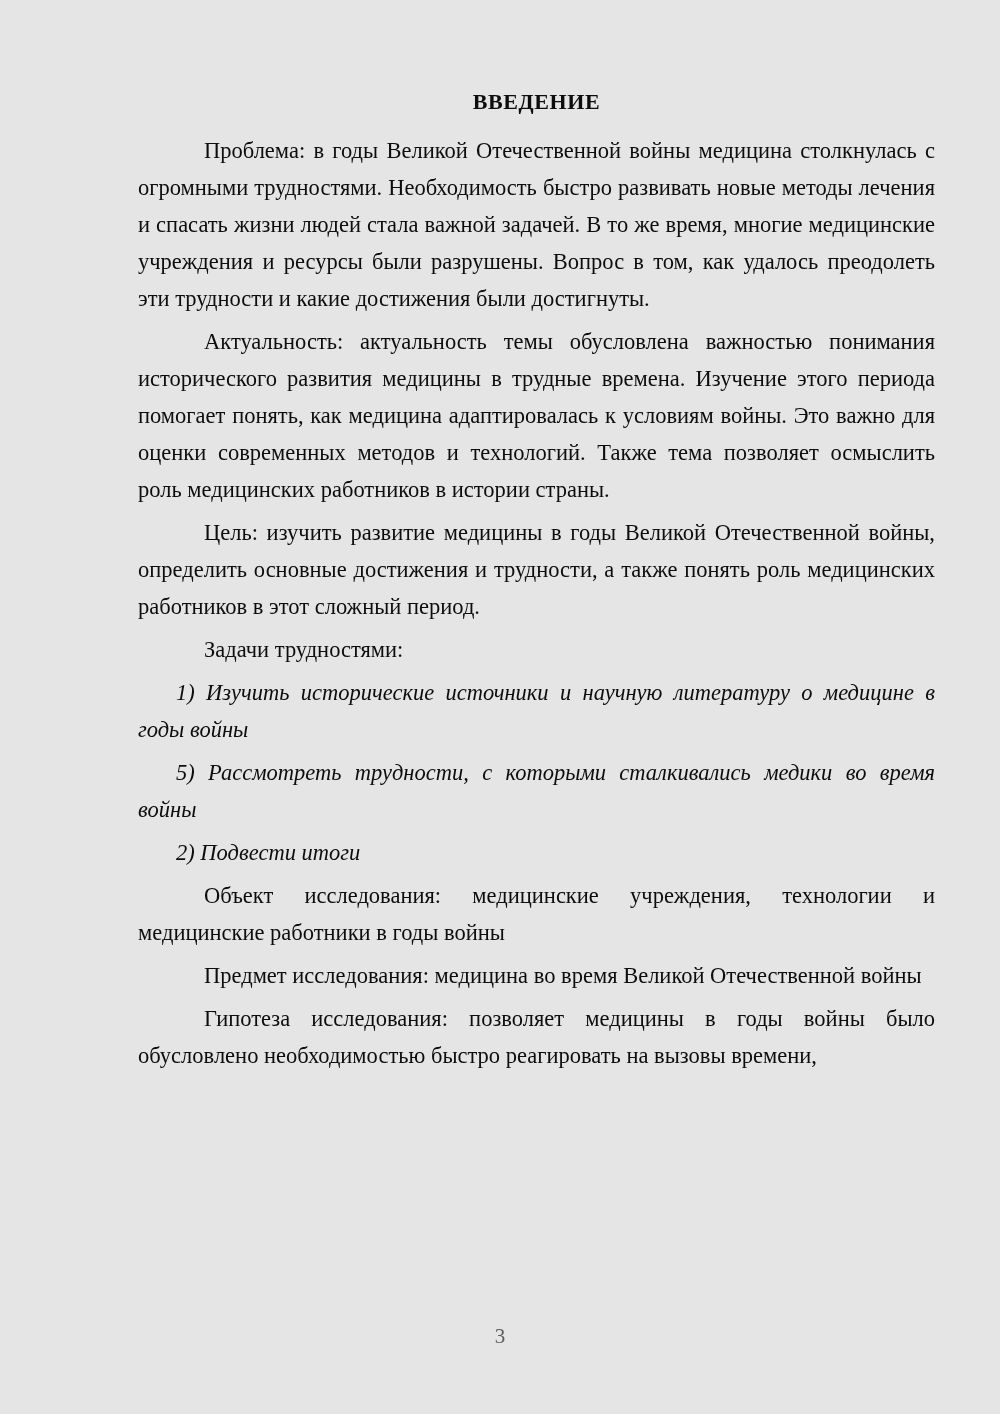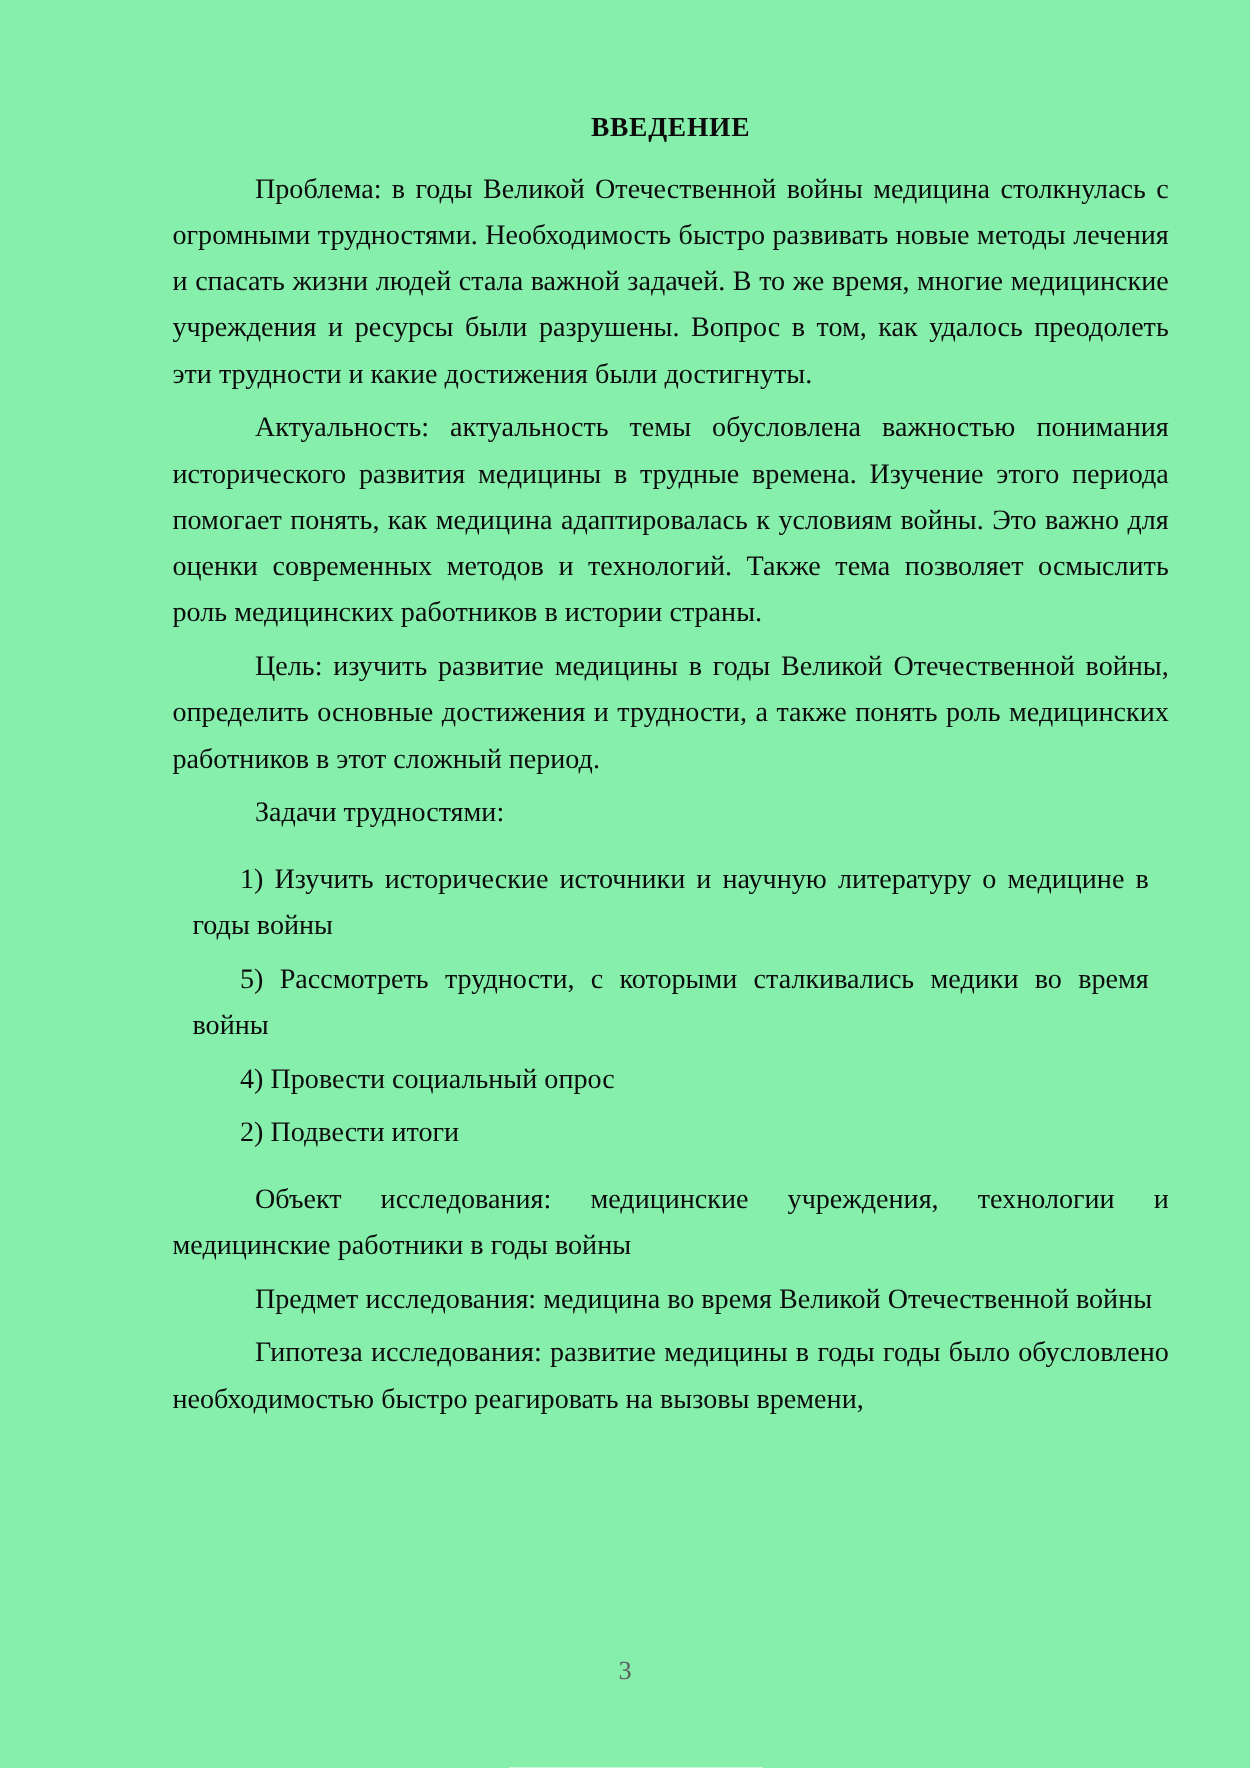--- a/index.html
+++ b/index.html
@@ -5,21 +5,21 @@
   html, body {
     margin: 0;
     padding: 0;
     background: #ffffff;
   }
 
   .page {
     position: relative;
     width: 1000px;
     height: 1414px;
-    background: #86efac;
+    background: #e5e5e5;
     box-sizing: border-box;
     overflow: hidden;
     font-family: "Liberation Serif", "DejaVu Serif", serif;
     color: #0d0d0d;
   }
 
   .content {
     position: absolute;
     left: 138px;
     top: 88px;
@@ -44,22 +44,23 @@
     text-indent: 66px;
     hyphens: none;
   }
 
   .para:last-of-type {
     margin-bottom: 0;
   }
 
   .list {
     list-style: none;
-    margin: 16px;
+    margin: 0;
     padding: 0;
+    font-style: italic;
   }
 
   .list-item {
     font-size: 22.5px;
     line-height: 37px;
     text-align: justify;
     text-justify: inter-word;
     margin: 0 0 6px 0;
     text-indent: 38px;
   }
@@ -88,27 +89,26 @@
 
     <p class="para">Актуальность: актуальность темы обусловлена важностью понимания исторического развития медицины в трудные времена. Изучение этого периода помогает понять, как медицина адаптировалась к условиям войны. Это важно для оценки современных методов и технологий. Также тема позволяет осмыслить роль медицинских работников в истории страны.</p>
 
     <p class="para">Цель: изучить развитие медицины в годы Великой Отечественной войны, определить основные достижения и трудности, а также понять роль медицинских работников в этот сложный период.</p>
 
     <p class="para">Задачи трудностями:</p>
 
     <ol class="list">
       <li class="list-item">1) Изучить исторические источники и научную литературу о медицине в годы войны</li>
       <li class="list-item">5) Рассмотреть трудности, с которыми сталкивались медики во время войны</li>
-      <li class="list-item">4) Провести социальный опрос</li>
       <li class="list-item">2) Подвести итоги</li>
     </ol>
 
     <p class="para">Объект исследования: медицинские учреждения, технологии и медицинские работники в годы войны</p>
 
     <p class="para">Предмет исследования: медицина во время Великой Отечественной войны</p>
 
-    <p class="para">Гипотеза исследования: развитие медицины в годы годы было обусловлено необходимостью быстро реагировать на вызовы времени,</p>
+    <p class="para">Гипотеза исследования: позволяет медицины в годы войны было обусловлено необходимостью быстро реагировать на вызовы времени,</p>
 
   </div>
 
   <div class="page-number">3</div>
 
 </div>
 
 </body></html>

